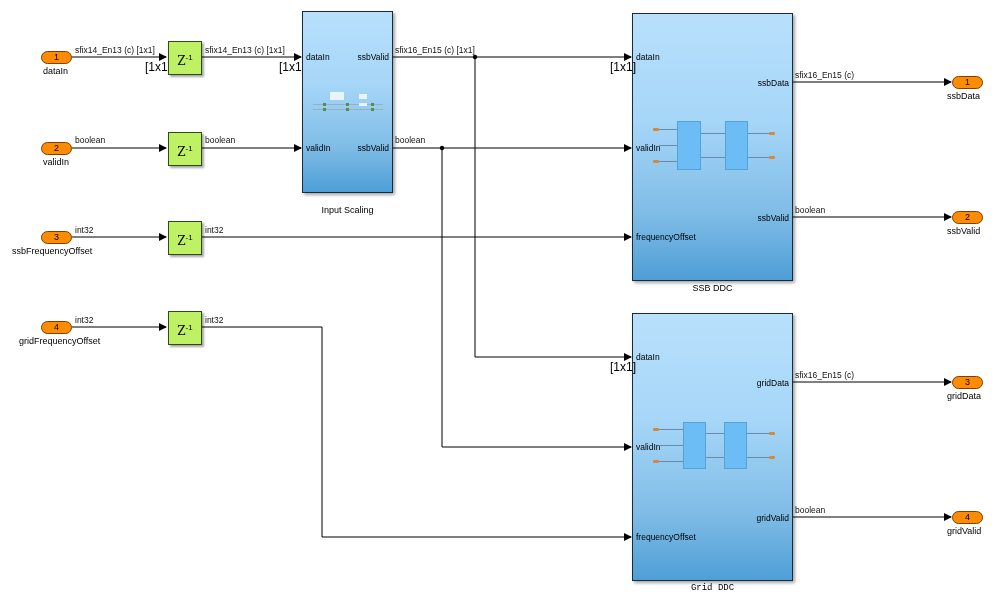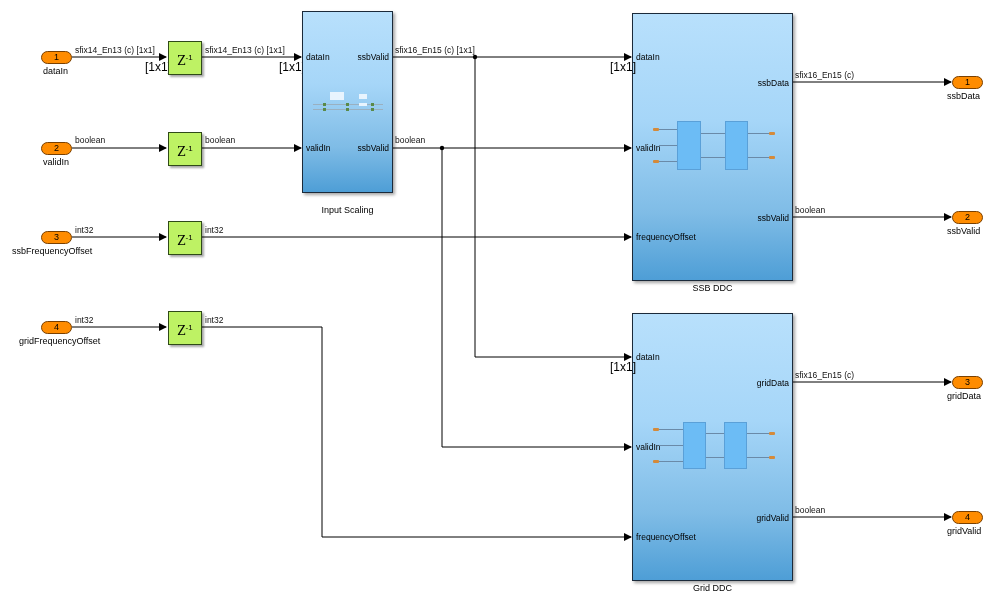--- a/index.html
+++ b/index.html
@@ -154,21 +154,21 @@
     <div class="mini-blk" style="left:30px;top:1px;width:23px;height:47px;"></div>
     <div class="mini-line" style="left:53px;top:12px;width:18px;"></div>
     <div class="mini-line" style="left:53px;top:36px;width:18px;"></div>
     <div class="mini-blk" style="left:71px;top:1px;width:23px;height:47px;"></div>
     <div class="mini-line" style="left:94px;top:12px;width:22px;"></div>
     <div class="mini-line" style="left:94px;top:36px;width:22px;"></div>
     <div class="mini-dot" style="left:116px;top:11px;"></div>
     <div class="mini-dot" style="left:116px;top:35px;"></div>
   </div>
 </div>
-<div class="sub-title" style="left:632px;top:583px;width:161px;">Grid DDC</div>
+<div class="sub-title" style="left:632px;top:583px;width:161px;font-family:Liberation Mono, monospace;">Grid DDC</div>
 <div class="dim" style="left:610px;top:360px;">[1x1]</div>
 <div class="lbl" style="left:795px;top:370px;">sfix16_En15 (c)</div>
 <div class="lbl" style="left:795px;top:505px;">boolean</div>
 
 <div class="port-in" style="left:952px;top:76px;">1</div>
 <div class="port-name" style="left:947px;top:91px;">ssbData</div>
 <div class="port-in" style="left:952px;top:211px;">2</div>
 <div class="port-name" style="left:947px;top:226px;">ssbValid</div>
 <div class="port-in" style="left:952px;top:376px;">3</div>
 <div class="port-name" style="left:947px;top:391px;">gridData</div>

